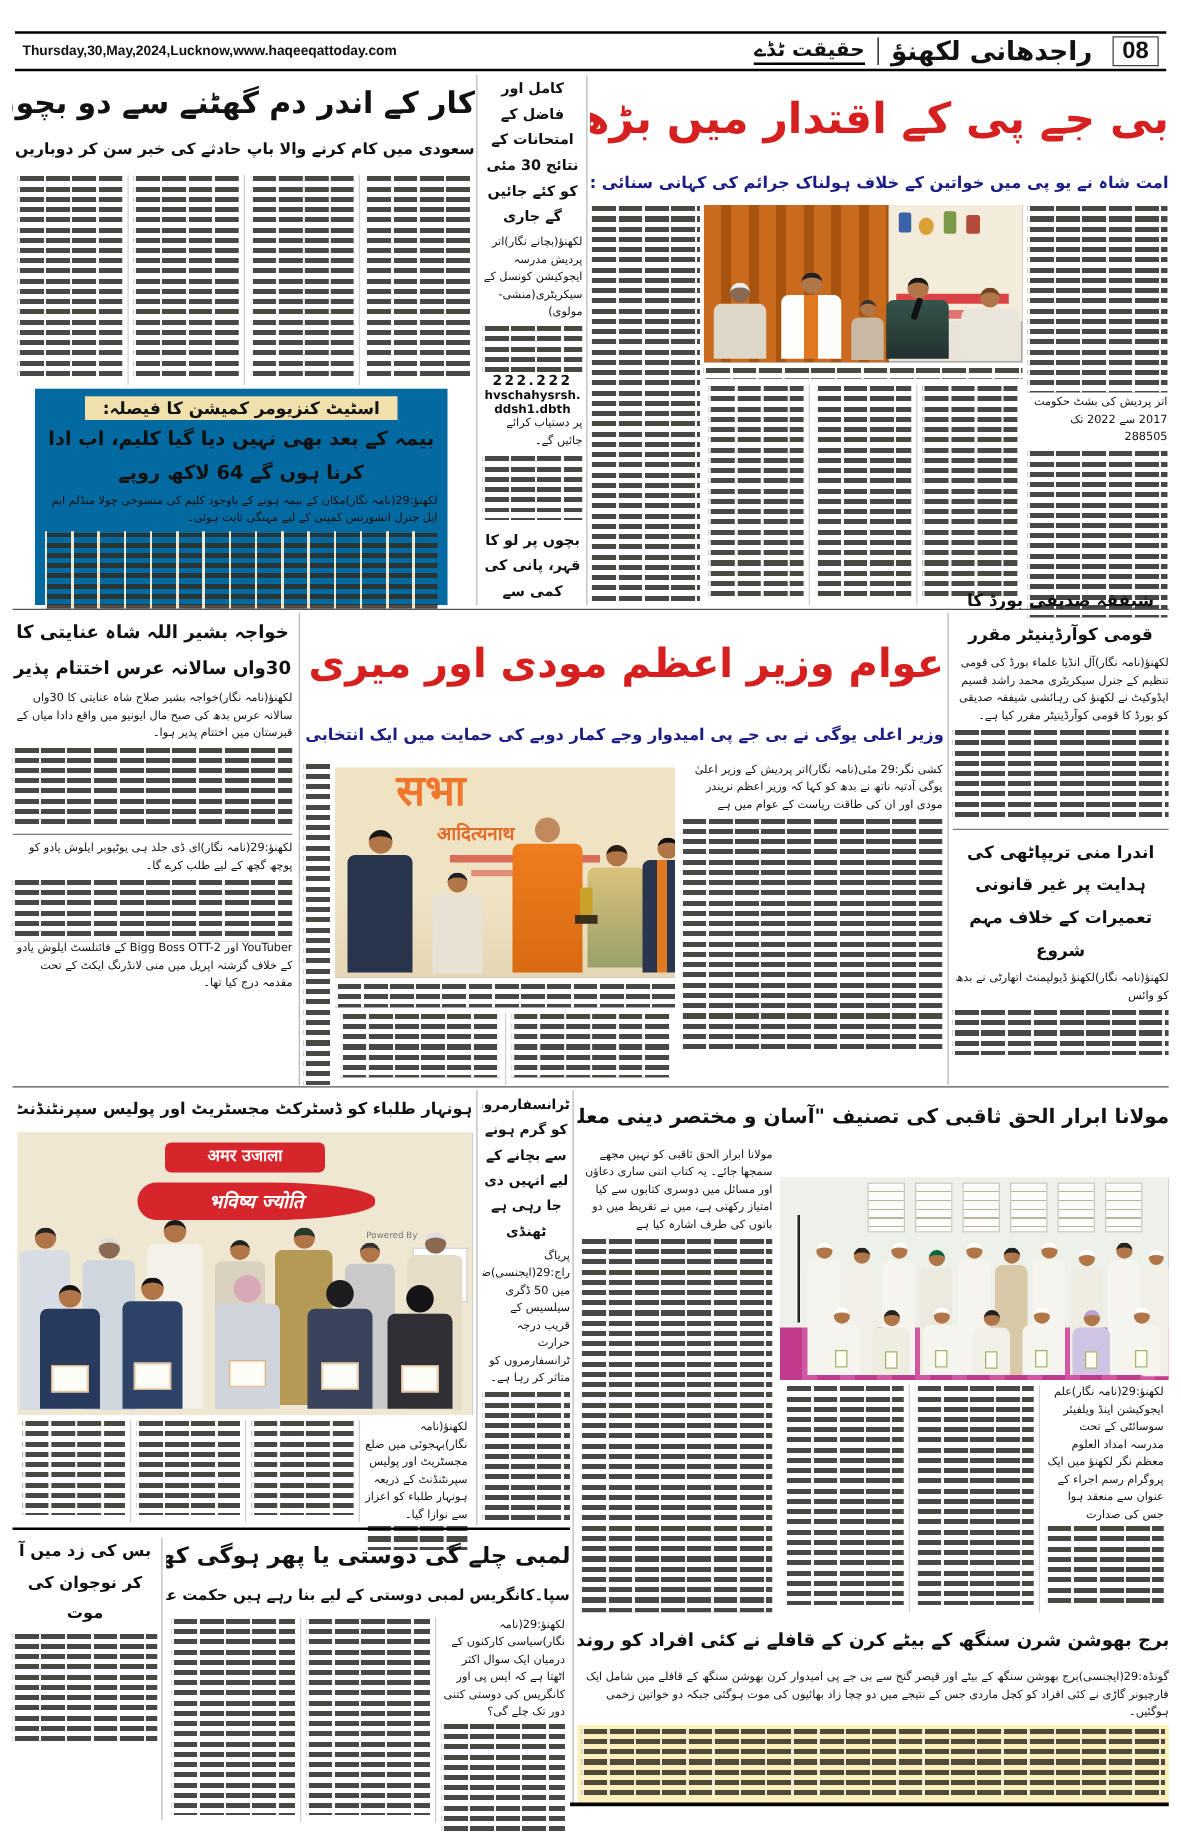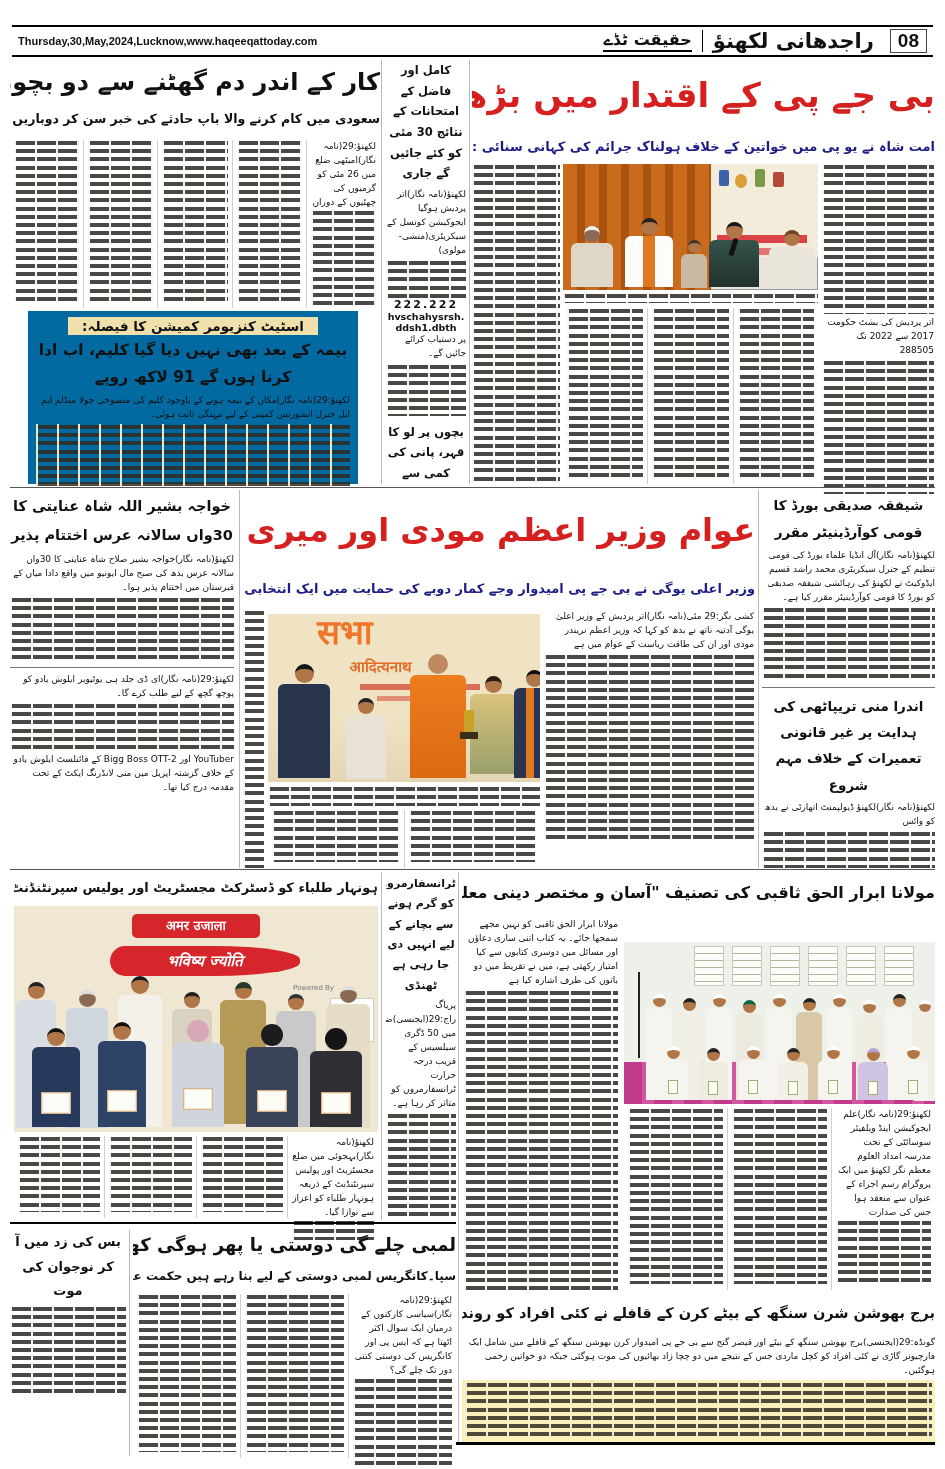--- a/index.html
+++ b/index.html
@@ -61,50 +61,46 @@
       <span class="msep"></span>
       <span class="ed u">راجدھانی لکھنؤ</span>
       <span class="pn">08</span>
     </div>
   </div>
 
   <div class="abs u ctr b nw" style="left:10px;top:62px;width:370px;font-size:24px;line-height:1.7">کار کے اندر دم گھٹنے سے دو بچوں کی موت</div>
   <div class="abs u ctr b nw" style="left:10px;top:108px;width:370px;font-size:12.5px;line-height:1.8">سعودی میں کام کرنے والا باپ حادثے کی خبر سن کر دوباریں مار کر رو پڑا</div>
   <div class="abs cols" style="left:10px;top:140px;width:370px;height:168px">
     <div>
-        <p class="dl u">لکھنؤ:29(نامہ نگار)امیٹھی ضلع میں 26 مئی کو گرمیوں کی چھٹیوں کے دوران</p>
-         <div class="fl" style="height:96px"></div>
-      </div>
-    <div>
         <div class="fl" style="height:162px"></div>
       </div>
     <div>
         <div class="fl" style="height:162px"></div>
       </div>
     <div>
         <div class="fl" style="height:162px"></div>
       </div>
     <div>
         <div class="fl" style="height:162px"></div>
       </div>
   </div>
 
   <div class="abs cream" style="left:28px;top:311px;width:330px;height:173px;padding:4px 8px">
     <div class="u ctr" style="margin-top:1px">
       <span class="kick u" style="font-size:13.5px">اسٹیٹ کنزیومر کمیشن کا فیصلہ:</span>
     </div>
-    <div class="u ctr b" style="font-size:15.5px;line-height:1.75;margin-top:2px">بیمہ کے بعد بھی نہیں دیا گیا کلیم، اب ادا کرنا ہوں گے 91 لاکھ روپے</div>
+    <div class="u ctr b" style="font-size:15.5px;line-height:1.75;margin-top:2px">بیمہ کے بعد بھی نہیں دیا گیا کلیم، اب ادا کرنا ہوں گے 64 لاکھ روپے</div>
     <p class="dl u" style="margin-top:3px">لکھنؤ:29(نامہ نگار)مکان کے بیمہ ہونے کے باوجود کلیم کی منسوخی چولا منڈلم ایم ایل جنرل انشورنس کمپنی کے لیے مہنگی ثابت ہوئی۔</p>
     <div class="fl cr" style="height:62px;margin-top:2px"></div>
   </div>
 
   <div class="vln" style="left:381px;top:60px;height:424px"></div>
   <div class="abs" style="left:386px;top:60px;width:80px;height:424px;overflow:hidden">
     <div class="u ctr b" style="font-size:11.5px;line-height:1.8">کامل اور فاضل کے امتحانات کے نتائج 30 مئی کو کئے جائیں گے جاری</div>
-    <p class="dl u" style="margin-top:4px">لکھنؤ(نامہ نگار)اتر پردیش ہوگیا ایجوکیشن کونسل کے سیکریٹری(منشی-مولوی)</p>
+    <p class="dl u" style="margin-top:4px">لکھنؤ(بچانے نگار)اتر پردیش مدرسہ ایجوکیشن کونسل کے سیکریٹری(منشی-مولوی)</p>
     <div class="fl" style="height:38px;margin-top:2px"></div>
     <div class="ctr b" style="font-size:11px;letter-spacing:2px">222.222</div>
     <div class="ctr b" style="font-size:9.5px">hvschahysrsh.</div>
     <div class="ctr b" style="font-size:9.5px">ddsh1.dbth</div>
     <div class="dl u ctr">پر دستیاب کرائے جائیں گے۔</div>
     <div class="fl" style="height:52px;margin-top:3px"></div>
     <div class="u ctr b" style="font-size:11.5px;line-height:1.8;margin-top:6px">بچوں پر لو کا قہر، پانی کی کمی سے دقت، ڈاکٹرز نے دی یہ صلاح</div>
 
   </div>
 
@@ -219,21 +215,21 @@
     <div>
         <div class="fl" style="height:52px"></div>
       </div>
   </div>
   <div class="abs" style="left:544px;top:610px;width:210px;height:258px">
     <p class="dl u">کشی نگر:29 مئی(نامہ نگار)اتر پردیش کے وزیر اعلیٰ یوگی آدتیہ ناتھ نے بدھ کو کہا کہ وزیر اعظم نریندر مودی اور ان کی طاقت ریاست کے عوام میں ہے</p>
     <div class="fl" style="height:186px;margin-top:2px"></div>
   </div>
   <div class="abs fl" style="left:243px;top:610px;width:21px;height:258px"></div>
 
-  <div class="abs" style="left:762px;top:492px;width:173px;height:376px;overflow:hidden">
+  <div class="abs" style="left:762px;top:468px;width:173px;height:376px;overflow:hidden">
     <div class="u ctr b" style="font-size:13.5px;line-height:2">شیفقہ صدیقی بورڈ کا قومی کوآرڈینیٹر مقرر</div>
     <p class="dl u" style="margin-top:3px">لکھنؤ(نامہ نگار)آل انڈیا علماء بورڈ کی قومی تنظیم کے جنرل سیکریٹری محمد راشد قسیم ایڈوکیٹ نے لکھنؤ کی رہائشی شیفقہ صدیقی کو بورڈ کا قومی کوآرڈینیٹر مقرر کیا ہے۔</p>
     <div class="fl" style="height:74px;margin-top:2px"></div>
     <div style="border-top:1px solid #777;margin:6px 0 5px"></div>
     <div class="u ctr b" style="font-size:13.5px;line-height:1.95">اندرا منی تریپاٹھی کی ہدایت پر غیر قانونی تعمیرات کے خلاف مہم شروع</div>
     <p class="dl u" style="margin-top:3px">لکھنؤ(نامہ نگار)لکھنؤ ڈیولپمنٹ اتھارٹی نے بدھ کو وائس</p>
     <div class="fl" style="height:70px;margin-top:2px"></div>
   </div>
 
   <div class="ln" style="left:10px;top:869px;width:925px;height:1px;background:#555"></div>

